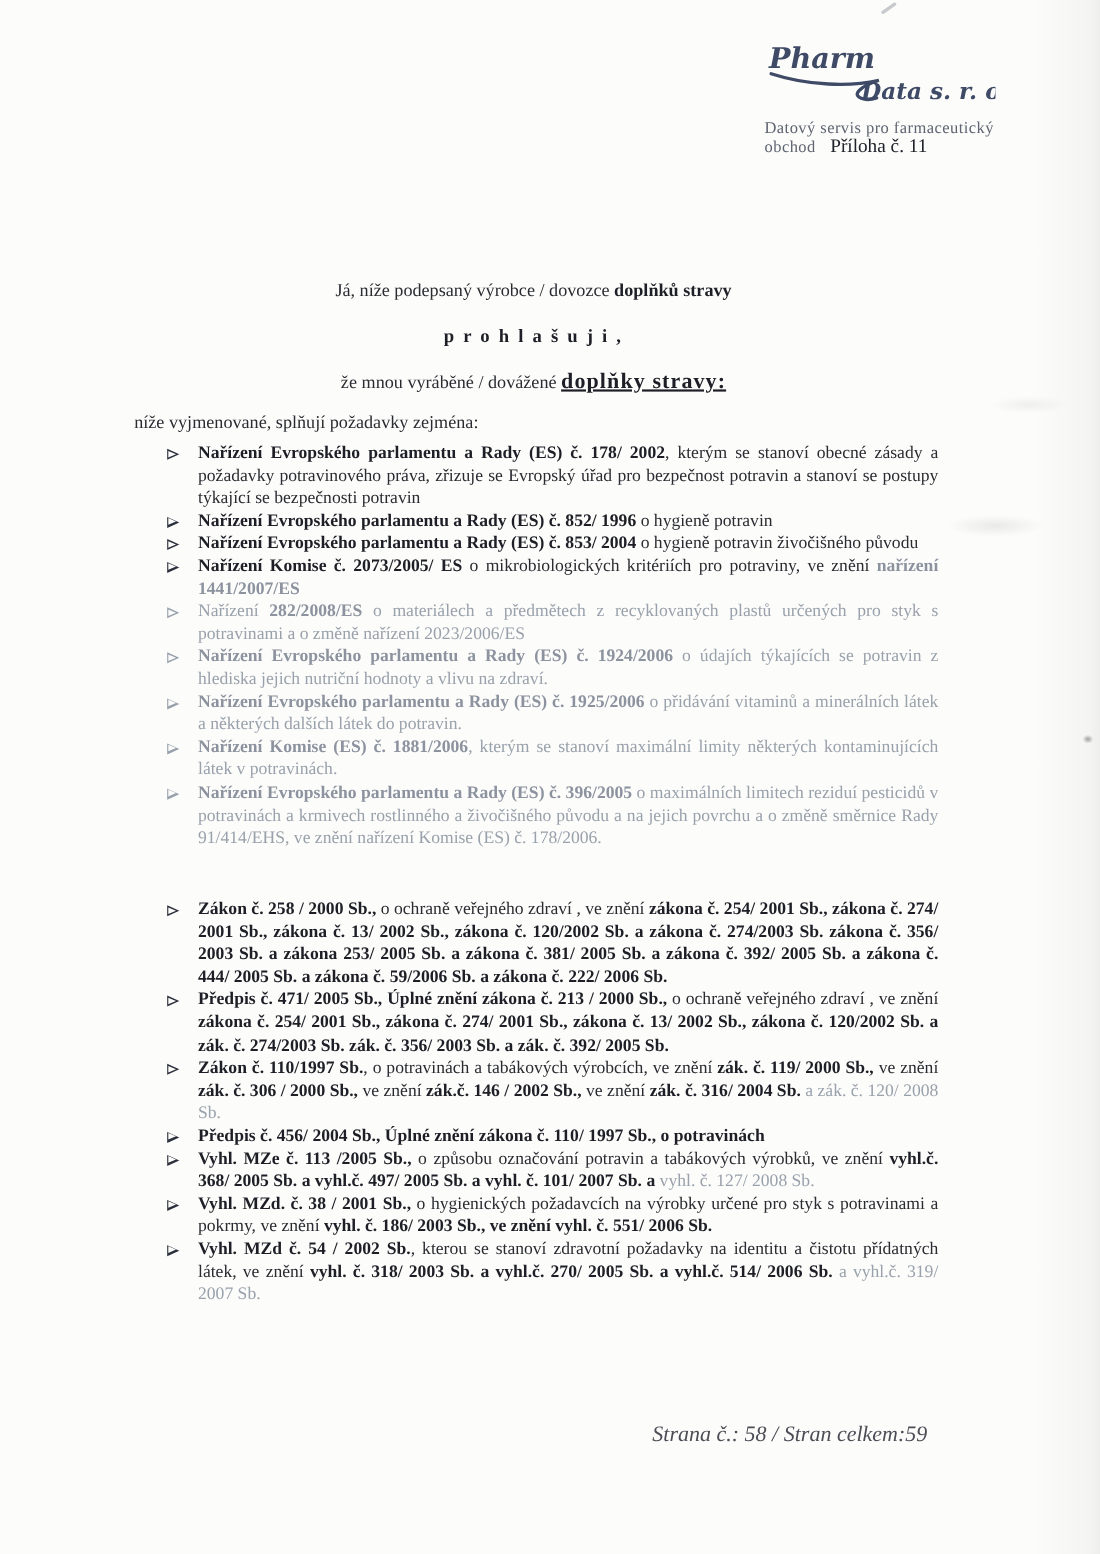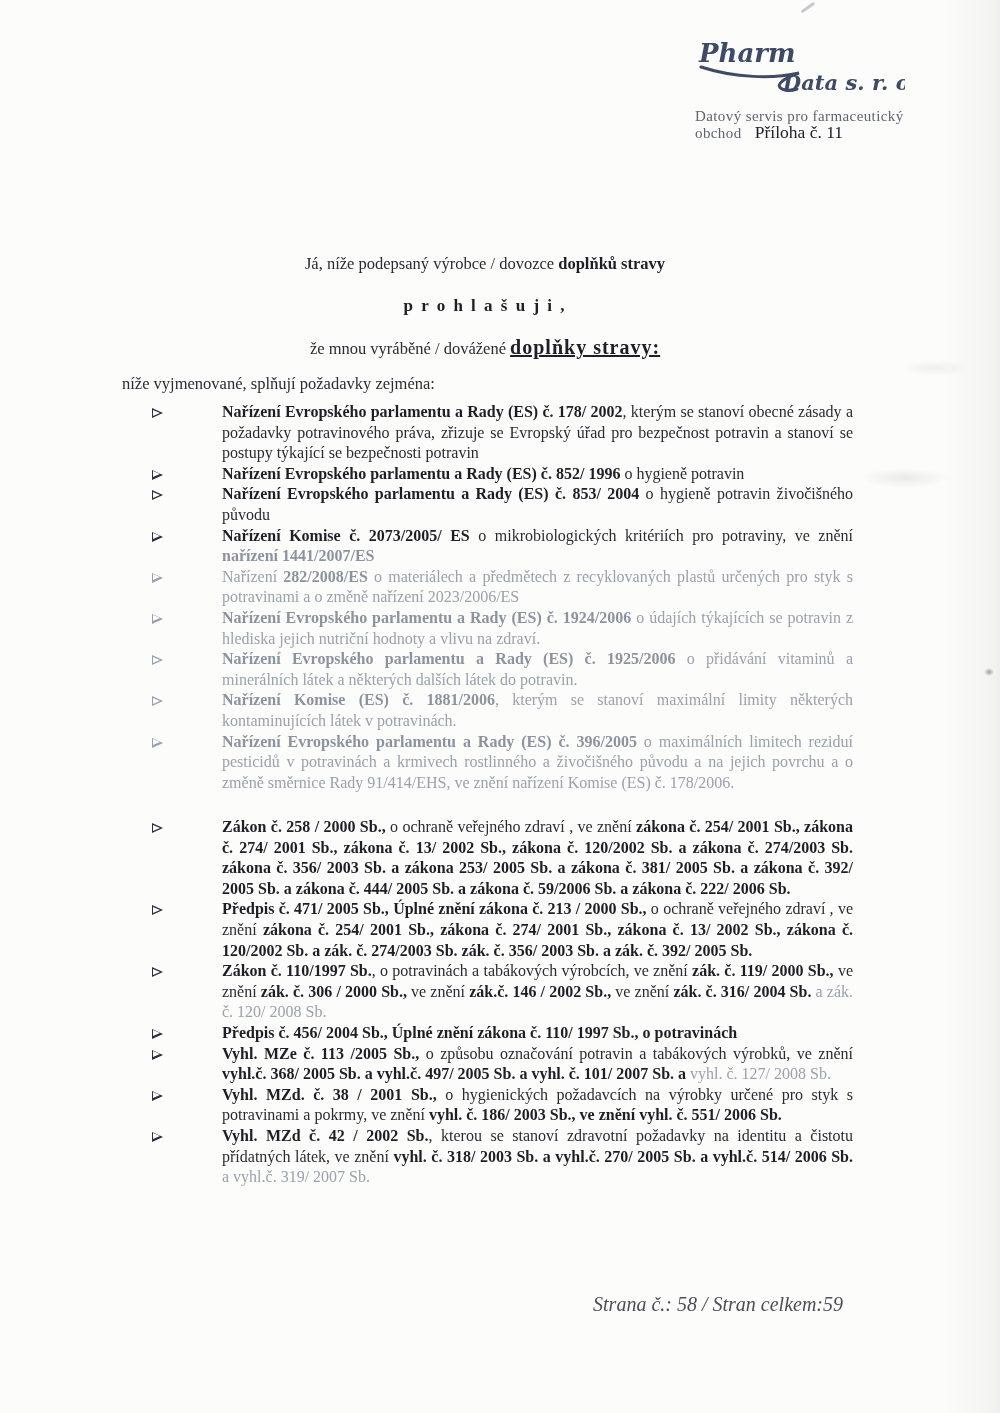--- a/index.html
+++ b/index.html
@@ -36,21 +36,21 @@
   ul.reg-list{position:absolute;left:149px;width:704px;margin:0;padding:0;list-style:none;}
   #list1{top:402px;}
   #list2{top:817px;}
   .item{display:flex;font-size:16px;line-height:20.6px;}
   .bullet{position:relative;flex:0 0 31px;width:31px;}
   .bullet i{position:absolute;left:3px;top:6px;width:0;height:0;
     border-top:5.5px solid transparent;border-bottom:5.5px solid transparent;border-left:11px solid #2b303c;}
   .bullet i::after{content:"";position:absolute;left:-10px;top:-3.5px;width:0;height:0;
     border-top:3.5px solid transparent;border-bottom:3.5px solid transparent;border-left:7px solid #fcfcfb;}
   .item.faded .bullet i{border-left-color:#97a0ab;}
-  .item-text{flex:1;text-align:justify;color:#2a2b31;margin-left:42px;}
+  .item-text{flex:1;text-align:justify;color:#2a2b31;}
   .seg-b{font-weight:bold;color:#1e1f26;}
   .seg-r{color:#2a2b31;}
   .seg-bf{font-weight:bold;color:#8c939f;}
   .seg-rf{color:#99a1ab;}
 
   .page-footer{position:absolute;top:1293px;right:157px;font-style:italic;font-size:20px;color:#4c4d55;}
 </style>
 </head>
 <body>
 
@@ -172,19 +172,19 @@
       <li class="item">
         <span class="bullet">
           <i></i>
         </span>
         <div class="item-text"><span class="seg-b">Vyhl. MZd. č. 38 / 2001 Sb.,</span><span class="seg-r"> o hygienických požadavcích na výrobky určené pro styk s potravinami a pokrmy, ve znění </span><span class="seg-b">vyhl. č. 186/ 2003 Sb., ve znění vyhl. č. 551/ 2006 Sb.</span></div>
       </li>
       <li class="item">
         <span class="bullet">
           <i></i>
         </span>
-        <div class="item-text"><span class="seg-b">Vyhl. MZd č. 42 / 2002 Sb.</span><span class="seg-r">, kterou se stanoví zdravotní požadavky na identitu a čistotu přídatných látek, ve znění </span><span class="seg-b">vyhl. č. 318/ 2003 Sb. a vyhl.č. 270/ 2005 Sb. a vyhl.č. 514/ 2006 Sb.</span><span class="seg-rf"> a vyhl.č. 319/ 2007 Sb.</span></div>
+        <div class="item-text"><span class="seg-b">Vyhl. MZd č. 54 / 2002 Sb.</span><span class="seg-r">, kterou se stanoví zdravotní požadavky na identitu a čistotu přídatných látek, ve znění </span><span class="seg-b">vyhl. č. 318/ 2003 Sb. a vyhl.č. 270/ 2005 Sb. a vyhl.č. 514/ 2006 Sb.</span><span class="seg-rf"> a vyhl.č. 319/ 2007 Sb.</span></div>
       </li>
     </ul>
 
   <div class="page-footer">Strana č.: 58 /  Stran celkem:59</div>
 
 </div>
 
 </body></html>

